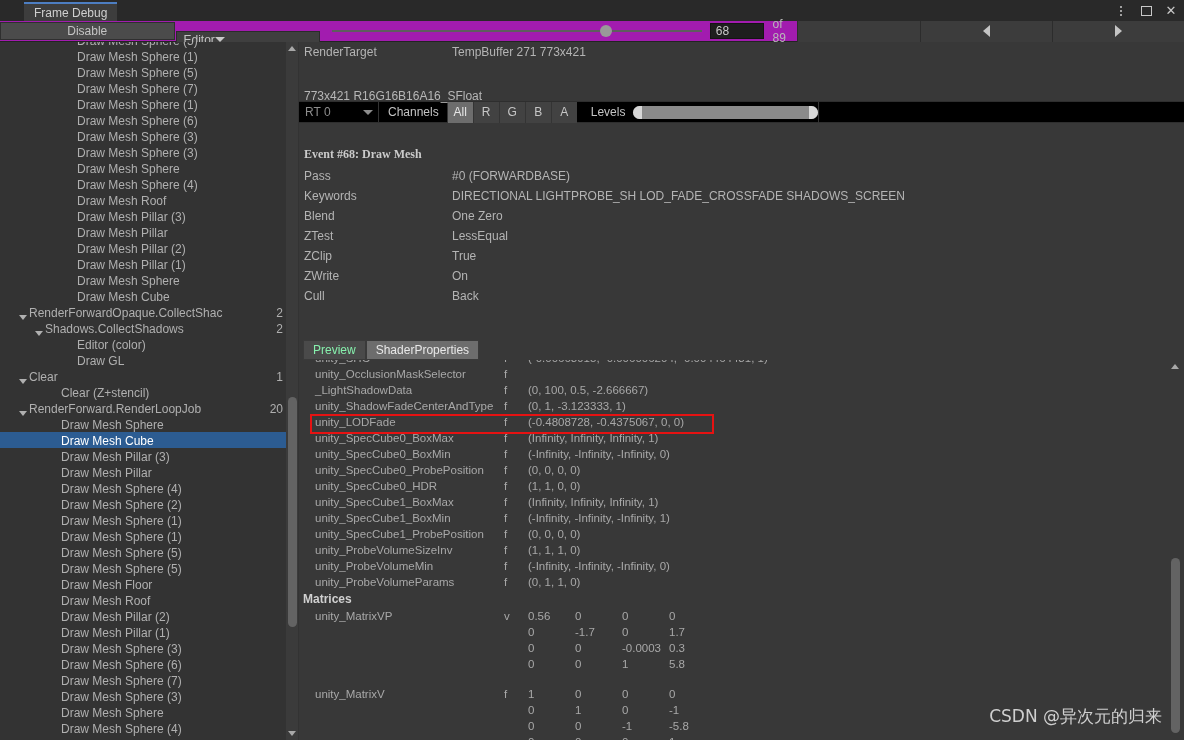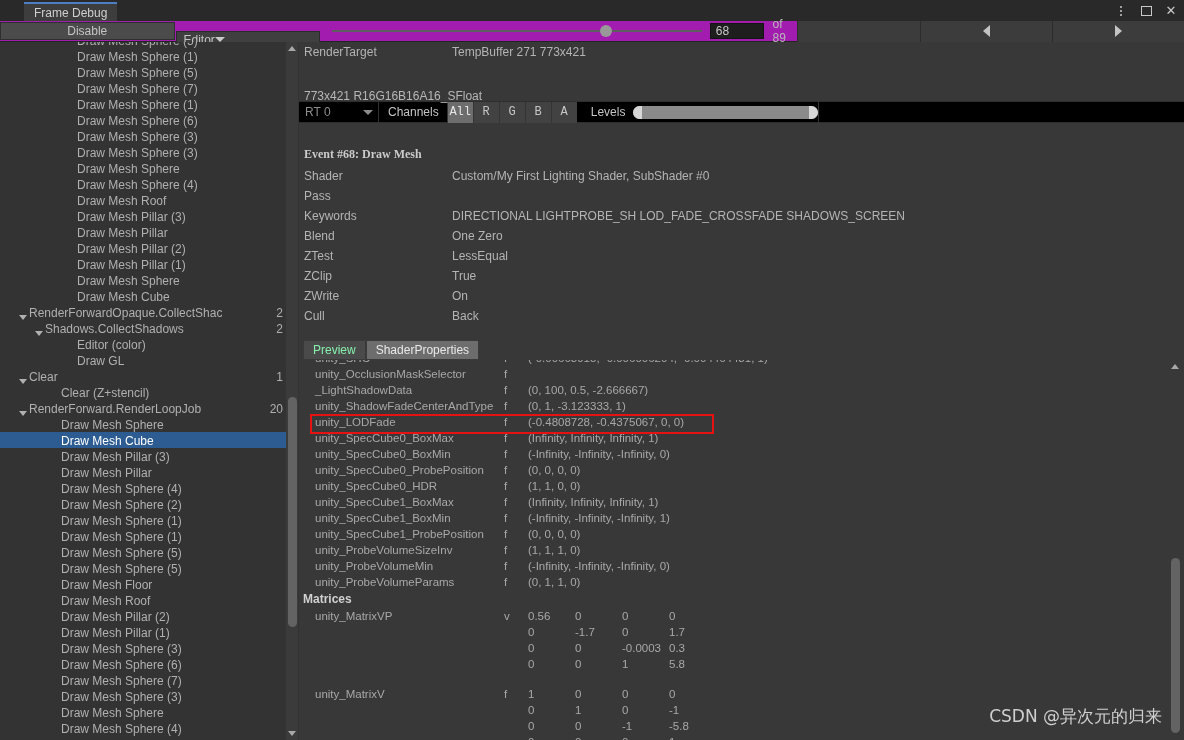--- a/index.html
+++ b/index.html
@@ -570,21 +570,21 @@
       <span class="lbl">RenderTarget</span>
       <span>TempBuffer 271 773x421</span>
     </div>
 
     <div class="ch-bar">
       <div class="rt-select">
         <span>RT 0</span>
         <span class="caret-down"></span>
       </div>
       <span class="ch-label">Channels</span>
-      <div id="channel-buttons" style="display:flex;font-family:Liberation Mono, monospace;">
+      <div id="channel-buttons" style="display:flex;">
           <div class="ch-btn active">All</div>
           <div class="ch-btn">R</div>
           <div class="ch-btn">G</div>
           <div class="ch-btn">B</div>
           <div class="ch-btn">A</div>
         </div>
       <span class="levels-label">Levels</span>
       <div class="levels-slider">
         <span class="lv-handle l"></span>
         <span class="lv-handle r"></span>
@@ -593,25 +593,22 @@
     </div>
 
     <div class="fmt-row">
       <span>773x421 R16G16B16A16_SFloat</span>
     </div>
 
     <div class="event-title">Event #68: Draw Mesh</div>
 
     <div class="info-table" id="info-table">
         <div class="info-row">
-          <span class="info-key">Shader</span>
-          <span class="info-val">Custom/My First Lighting Shader, SubShader #0</span>
-        </div>
-        <div class="info-row">
           <span class="info-key">Pass</span>
+          <span class="info-val">#0 (FORWARDBASE)</span>
         </div>
         <div class="info-row">
           <span class="info-key">Keywords</span>
           <span class="info-val">DIRECTIONAL LIGHTPROBE_SH LOD_FADE_CROSSFADE SHADOWS_SCREEN</span>
         </div>
         <div class="info-row">
           <span class="info-key">Blend</span>
           <span class="info-val">One Zero</span>
         </div>
         <div class="info-row">

